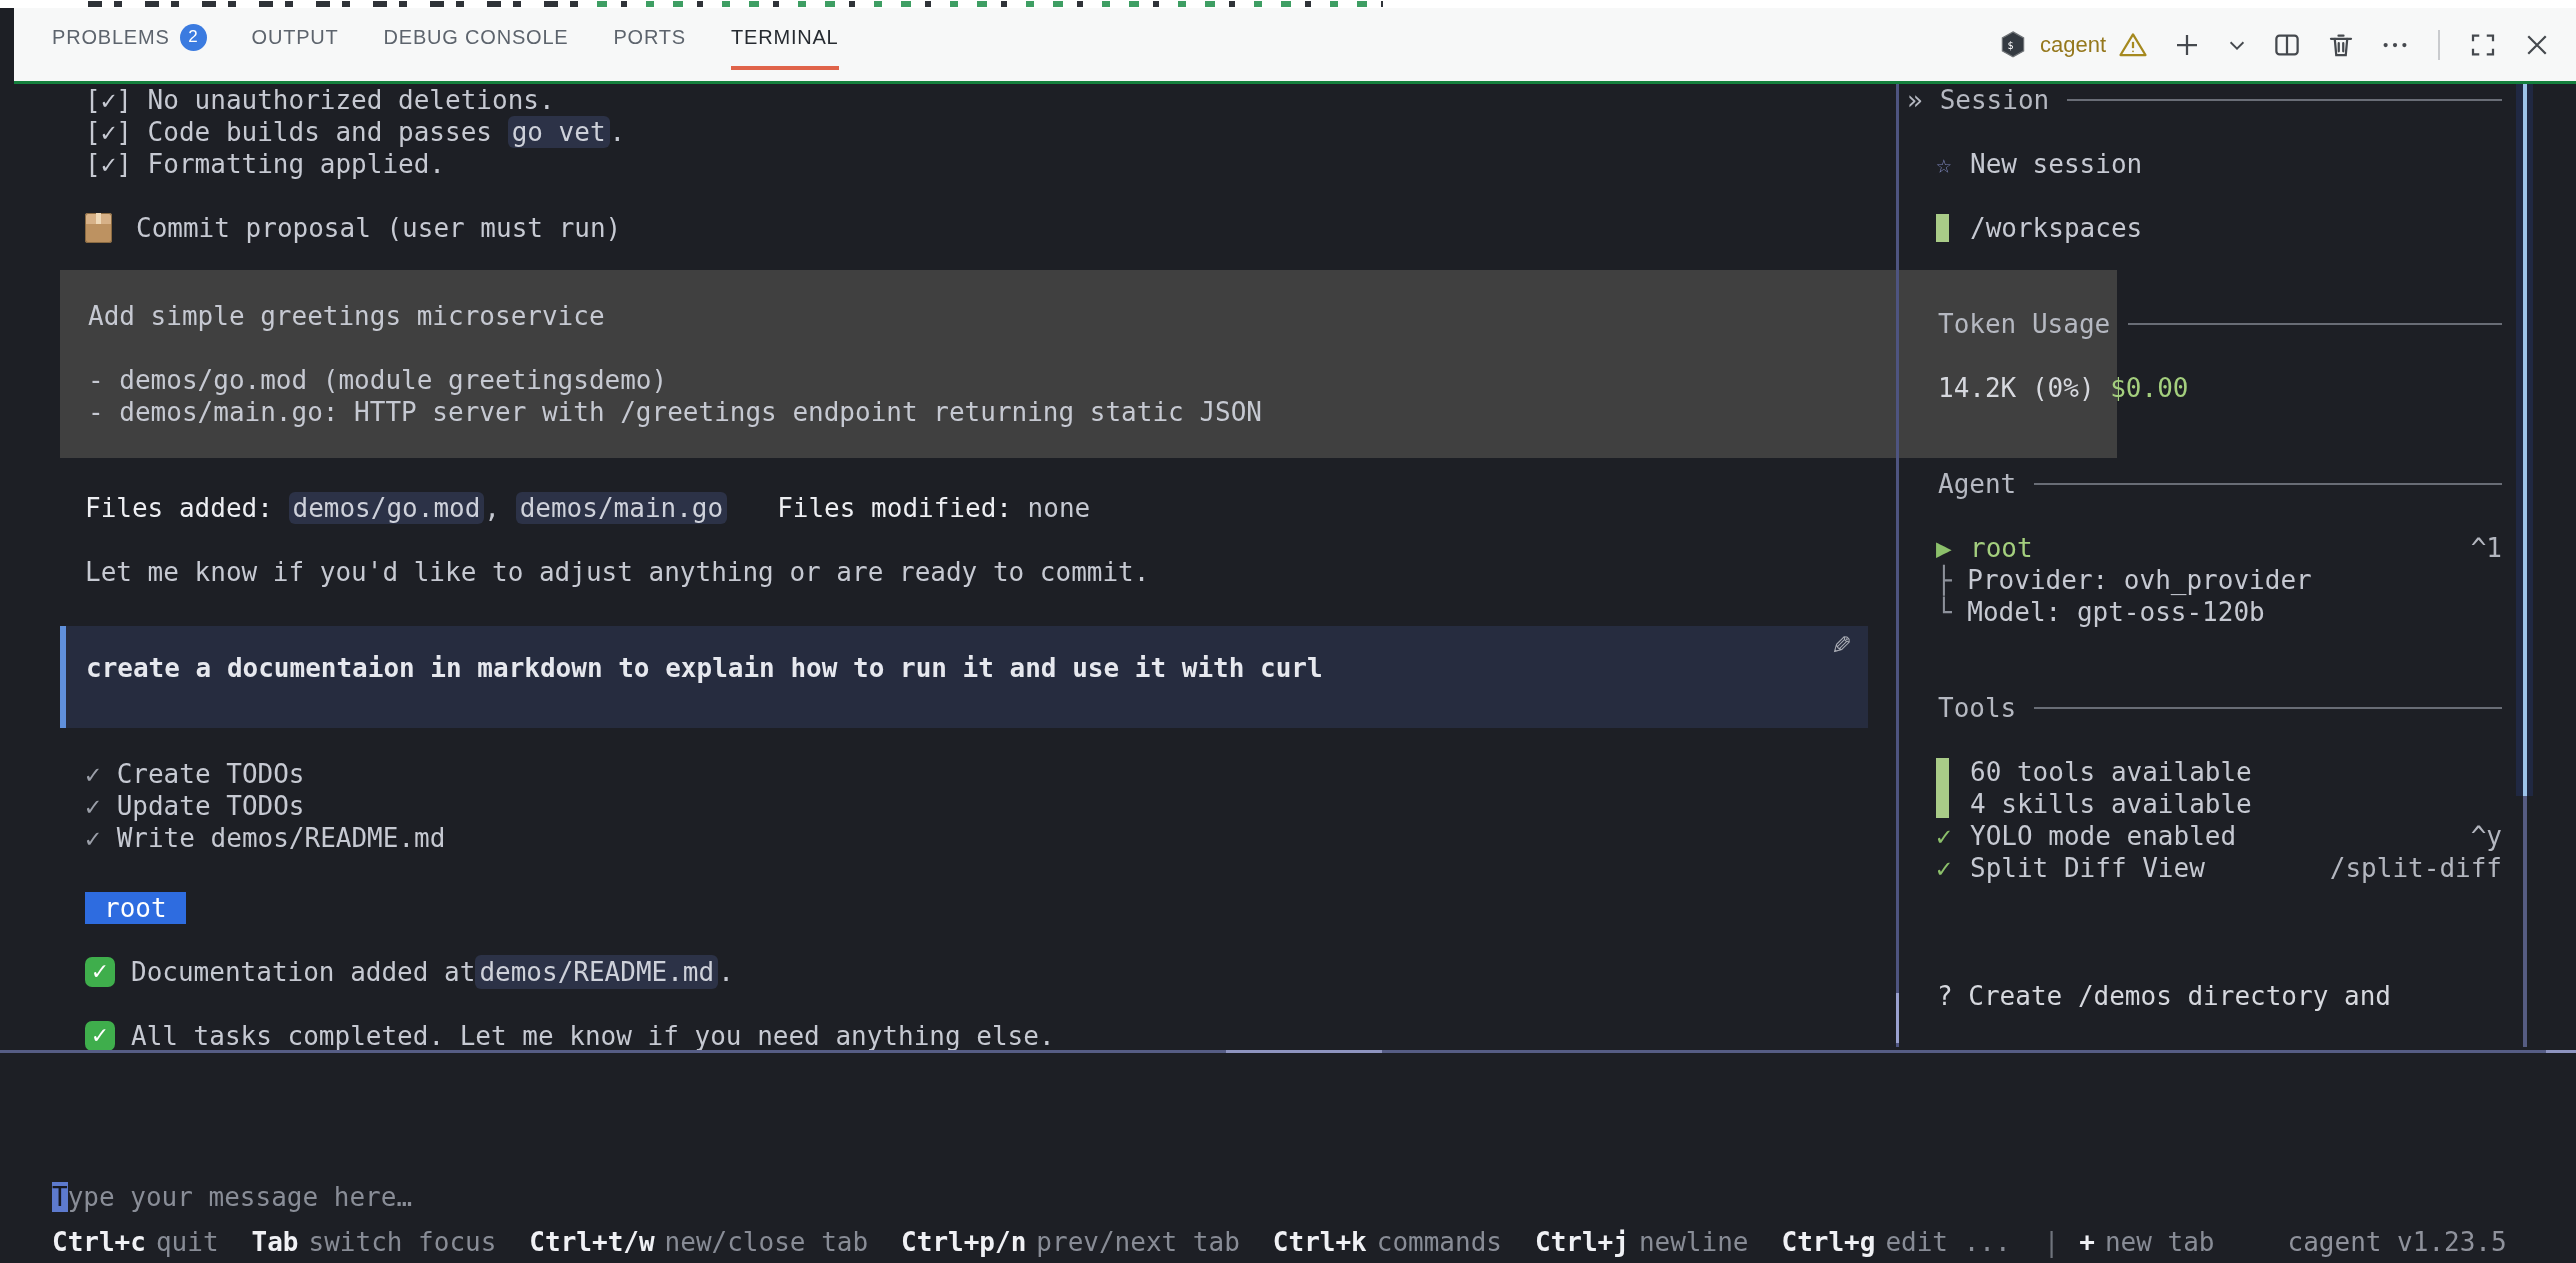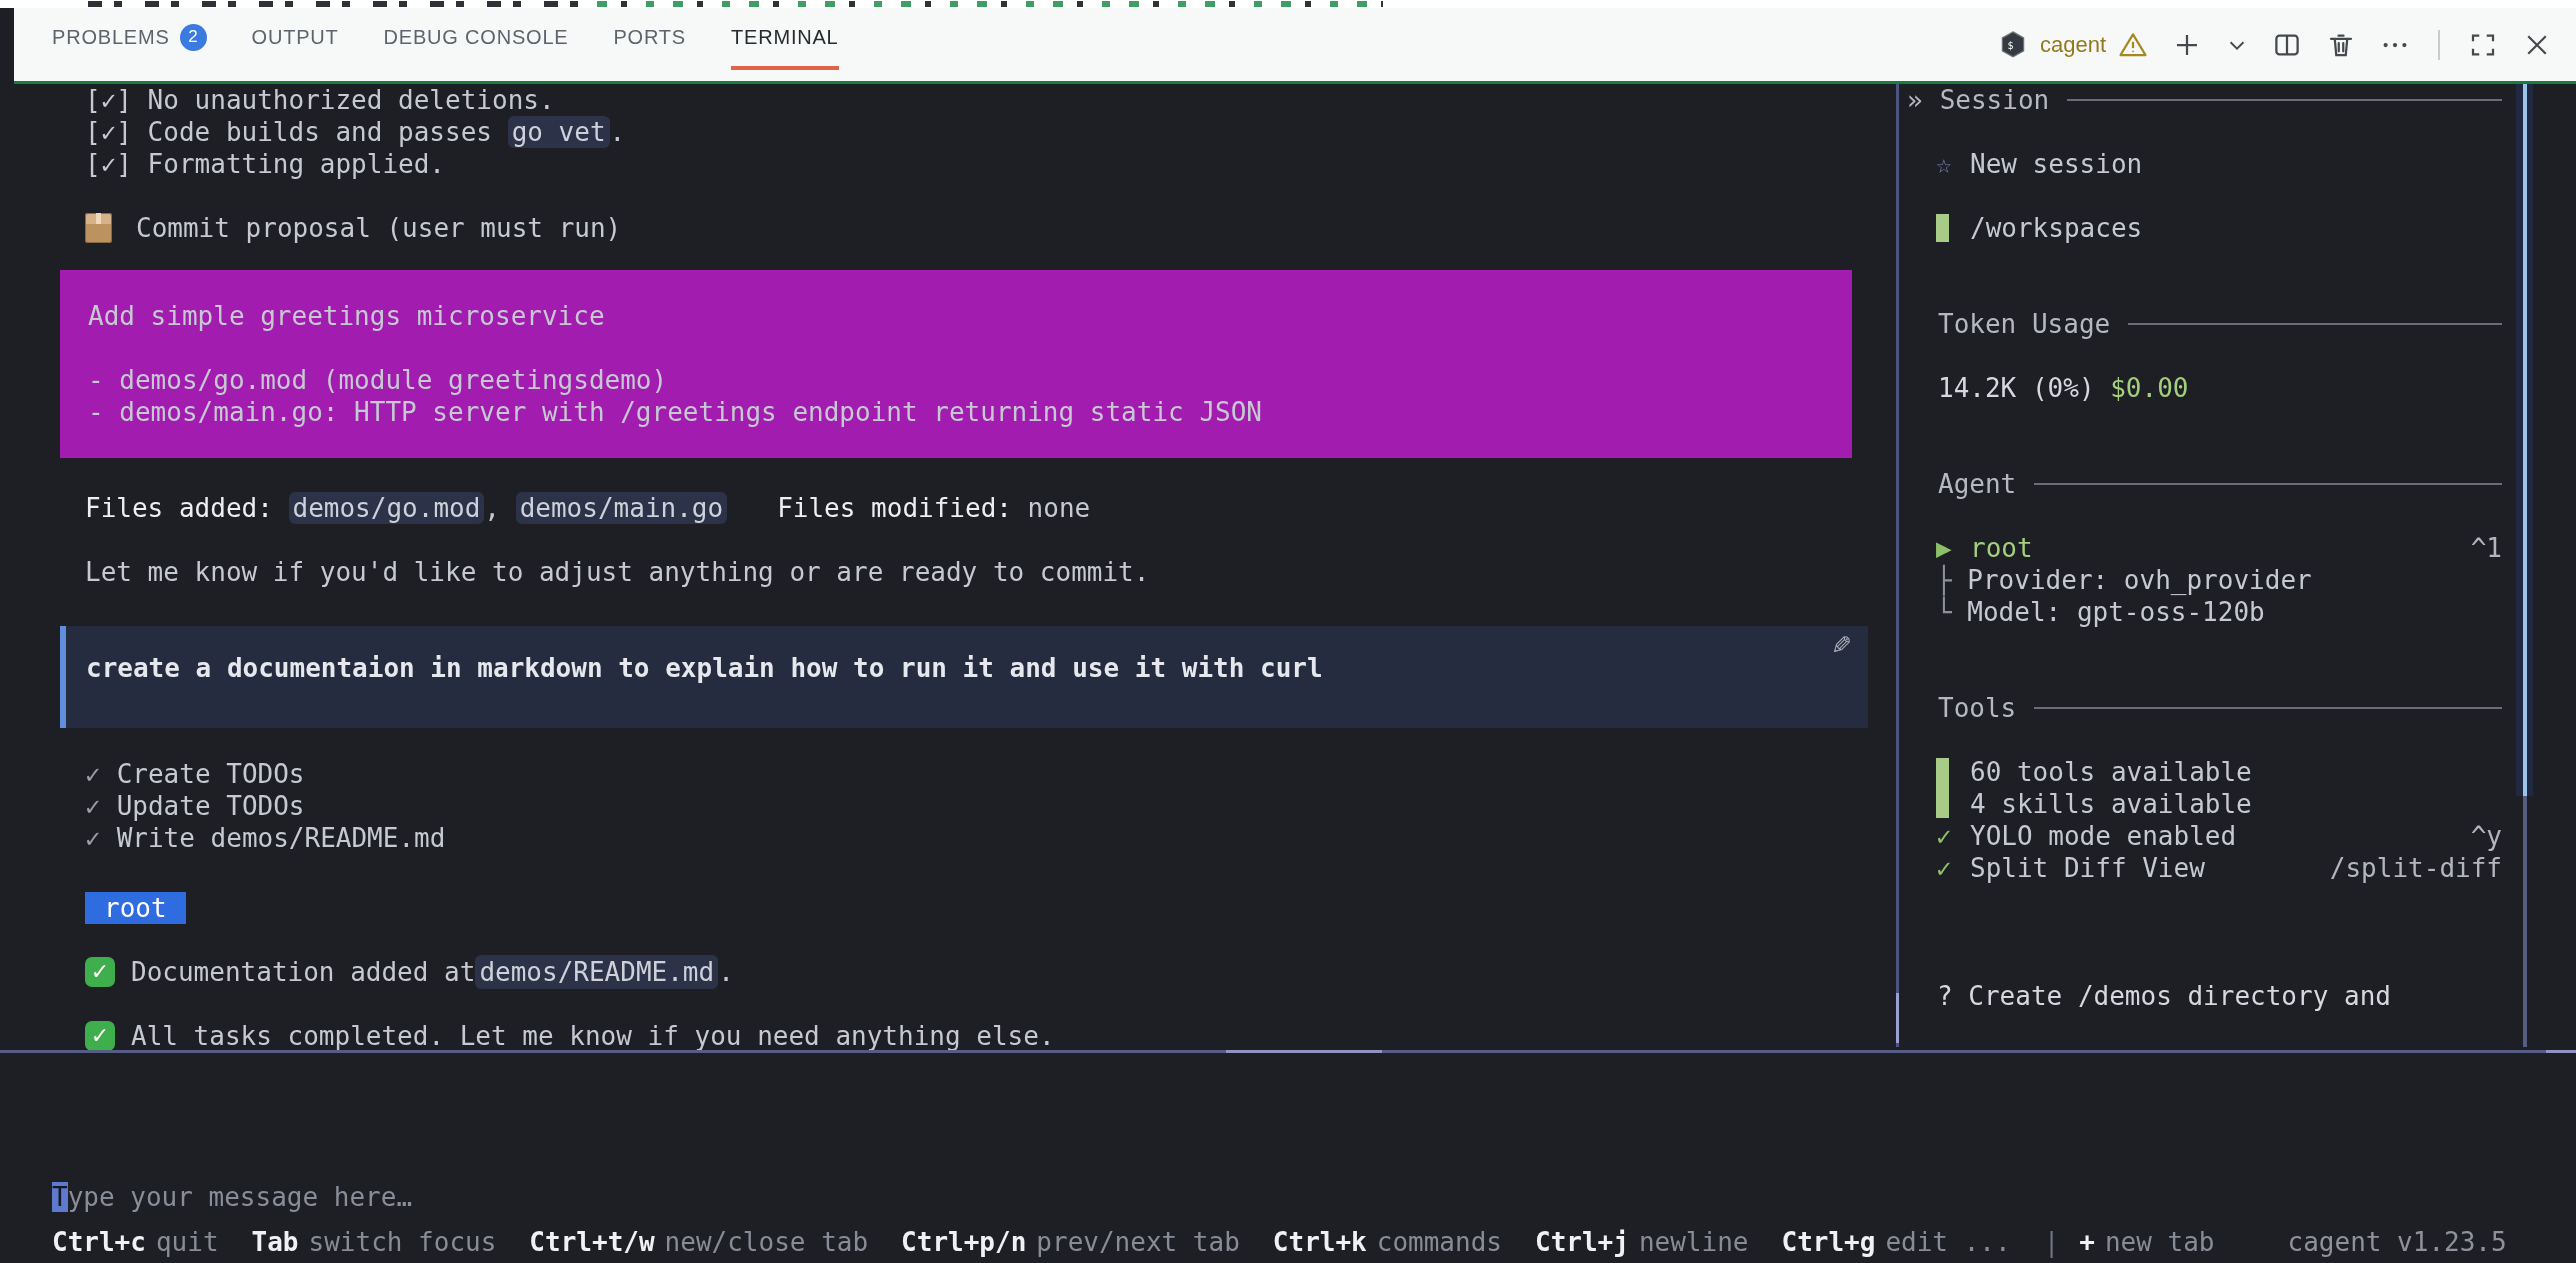--- a/index.html
+++ b/index.html
@@ -34,21 +34,21 @@
   .line{height:32px;}
   .line span{white-space:pre;}
   .indent{padding-left:25px;}
   .code{background:#2c3247;border-radius:6px;padding:1px 4px;color:#ced1da;}
   .bold{font-weight:normal;color:#edeef2;}
   .gap32{height:32px;}
   .commit-heading{padding-left:25px;display:flex;align-items:center;}
   .pkg-icon{display:inline-block;width:27px;height:30px;margin-right:24px;border-radius:3px;position:relative;
     background:linear-gradient(180deg,#d7b187 0 38%,#bd9261 38% 100%);box-shadow:inset 0 0 0 1px #8a6a42;}
   .pkg-icon:after{content:"";position:absolute;left:11px;top:0;width:5px;height:11px;background:#efd9b8;}
-  .commit-box{margin-top:26px;width:1792px;background:#a21caf;padding:30px 0 30px 28px;box-sizing:border-box;}
+  .commit-box{margin-top:26px;width:2057px;background:#404040;padding:30px 0 30px 28px;box-sizing:border-box;}
   .commit-box .line{white-space:pre;}
   .files-line{margin-top:34px;padding-left:25px;}
   .modified-label{margin-left:50px;}
   .user-box{position:relative;margin-top:38px;width:1808px;height:102px;background:#262c3f;
     border-left:6px solid #6090dc;box-sizing:border-box;padding:26px 0 0 20px;}
   .user-box .msg{font-weight:bold;color:#e6e8ee;white-space:pre;}
   .pencil{position:absolute;right:16px;top:4px;color:#a9acb5;font-size:25px;transform:scaleX(-1);
           font-family:"DejaVu Sans",sans-serif;}
   .todos{margin-top:30px;}
   .todo-line{height:32px;padding-left:25px;}

